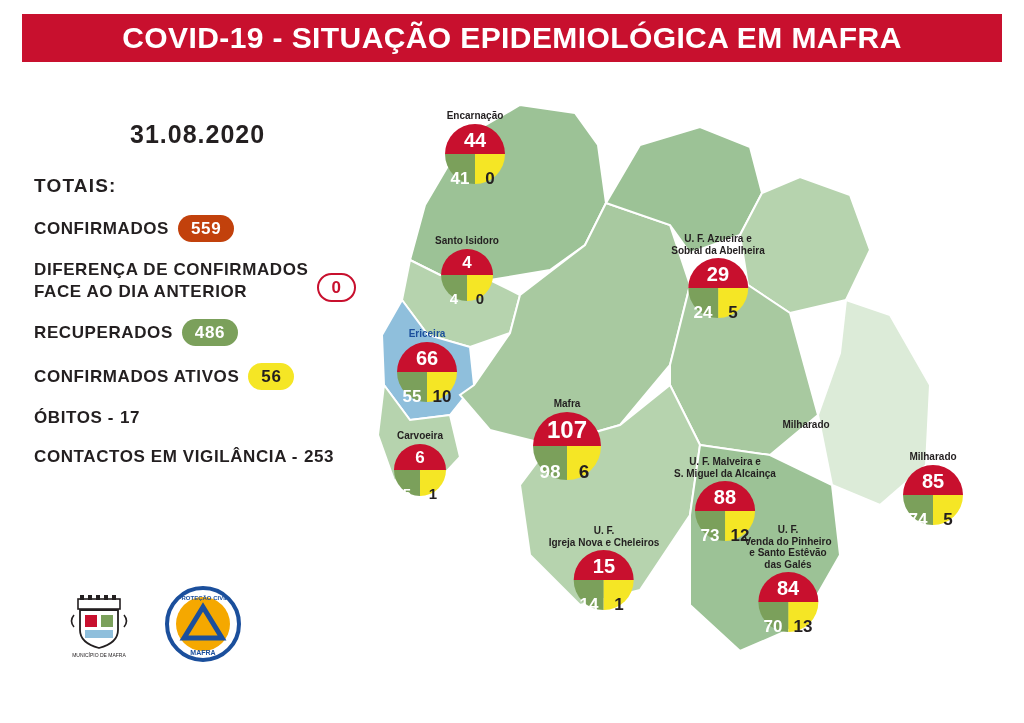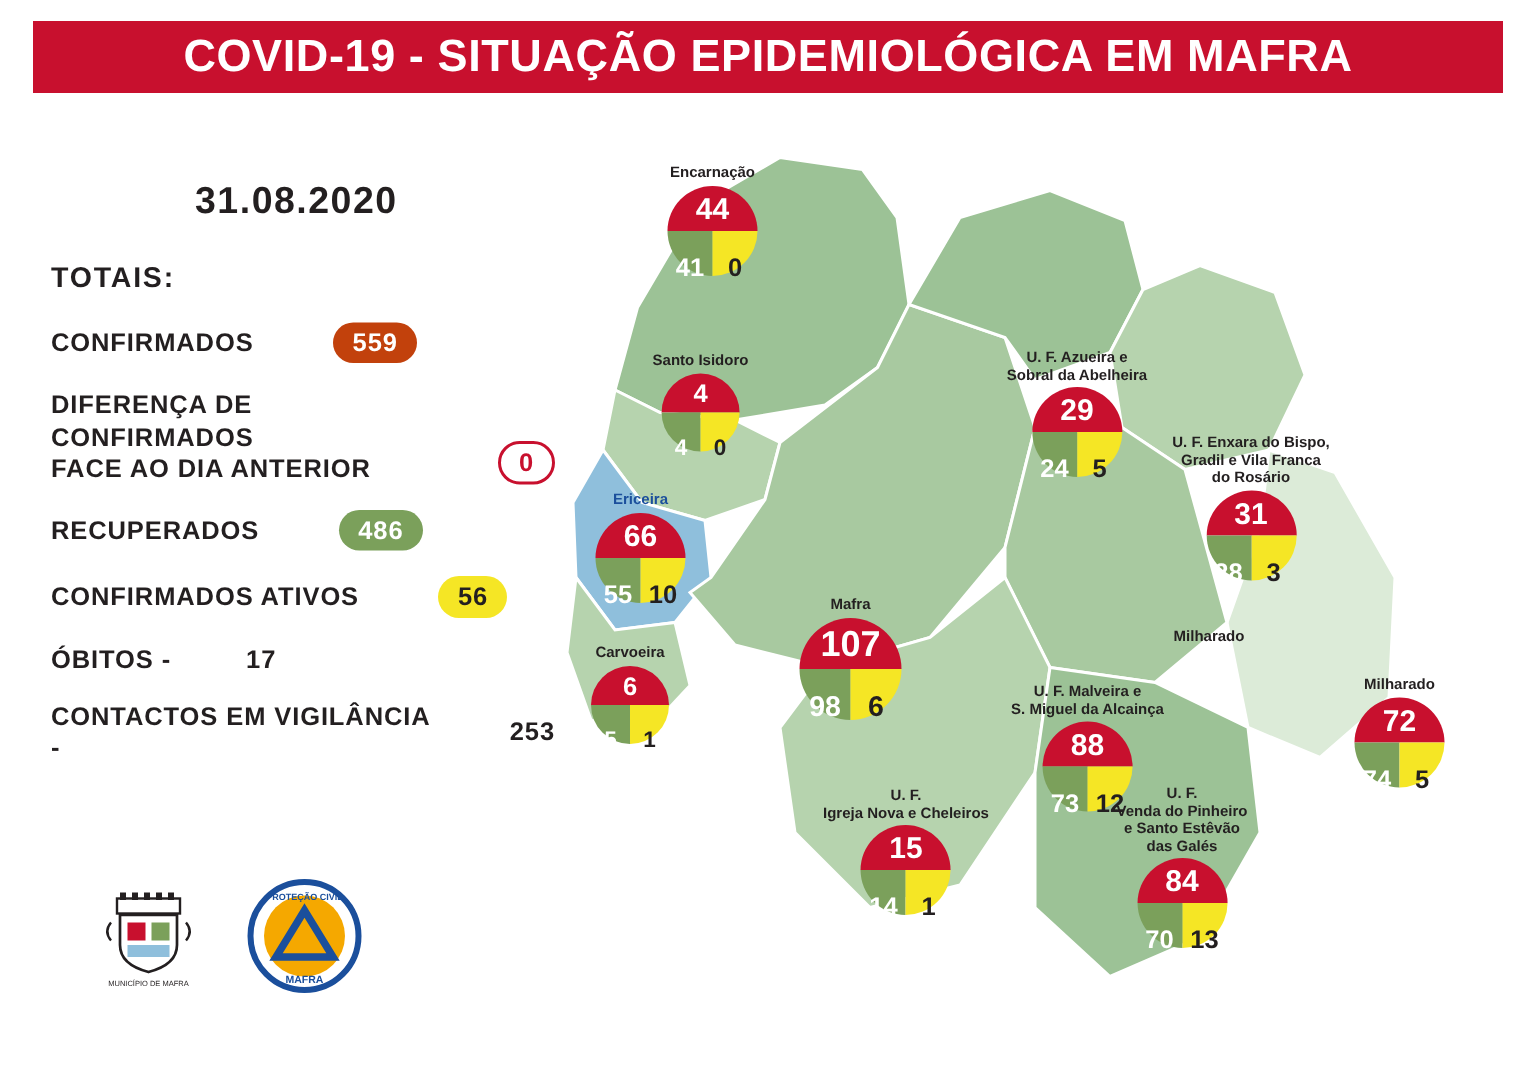--- a/index.html
+++ b/index.html
@@ -35,21 +35,20 @@
   }
   .totais{
     font-size:19px;font-weight:bold;letter-spacing:1.2px;
     margin-left:4px;margin-bottom:18px;
   }
   .row{
     display:flex;align-items:center;
     font-size:17px;font-weight:bold;letter-spacing:0.6px;
     margin-left:4px;margin-bottom:17px;
     line-height:1.25;
-    gap:44px;
   }
   .row .lbl{white-space:pre-line;}
   .pill{
     display:inline-flex;align-items:center;justify-content:center;
     border-radius:999px;
     color:#ffffff;
     font-size:17px;font-weight:bold;
     padding:3px 13px;
     margin-left:9px;
   }
@@ -257,37 +256,27 @@
   <div class="marker" style="left:348px;top:148px;">
     <div class="mk-name">U. F. Azueira e
 Sobral da Abelheira</div>
     <div class="badge">
       <div class="top">29</div>
       <div class="bl">24</div>
       <div class="br">5</div>
     </div>
   </div>
 
-  <div class="marker" style="left:464px;top:205px;">
-    <div class="mk-name">U. F. Enxara do Bispo,
-Gradil e Vila Franca
-do Rosário</div>
-    <div class="badge">
-      <div class="top">31</div>
-      <div class="bl">28</div>
-      <div class="br">3</div>
-    </div>
-  </div>
 
   <div class="standalone-label" style="left:436px;top:334px;">Milharado</div>
 
   <div class="marker" style="left:563px;top:366px;">
     <div class="mk-name">Milharado</div>
     <div class="badge">
-      <div class="top">72</div>
+      <div class="top">85</div>
       <div class="bl">74</div>
       <div class="br">5</div>
     </div>
   </div>
 
   <div class="marker" style="left:355px;top:371px;">
     <div class="mk-name">U. F. Malveira e
 S. Miguel da Alcainça</div>
     <div class="badge">
       <div class="top">88</div>

